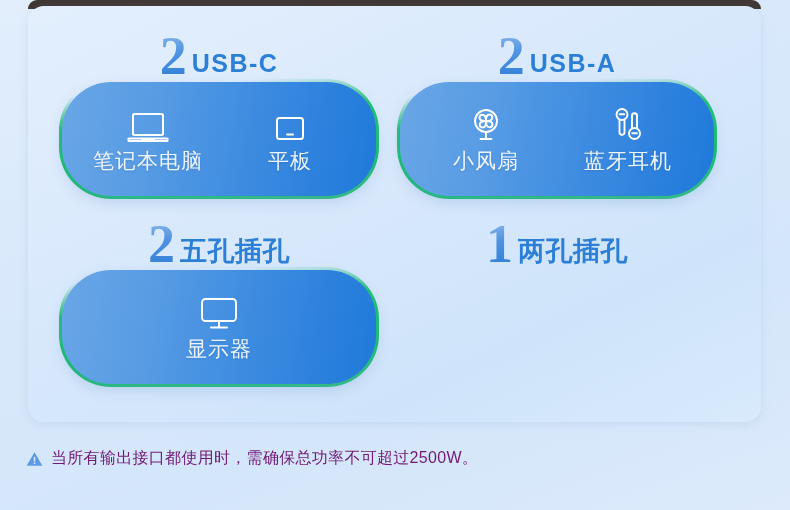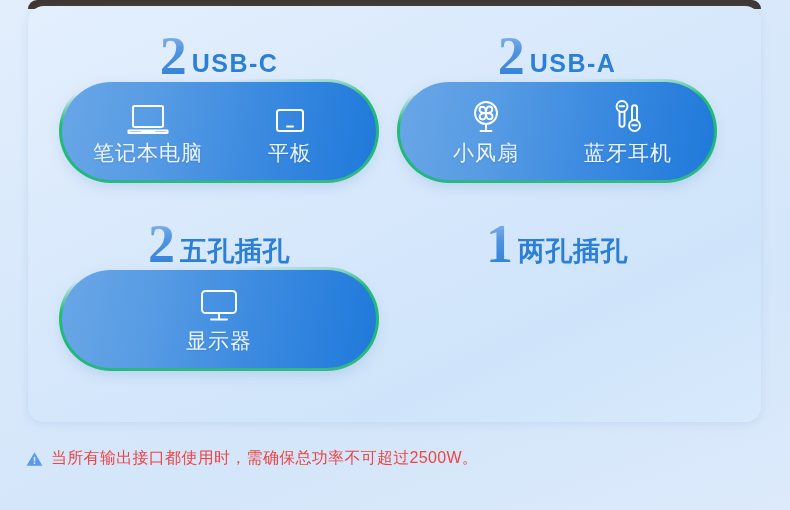--- a/index.html
+++ b/index.html
@@ -42,21 +42,21 @@
     letter-spacing:-1px;
     font-family:"Liberation Serif","DejaVu Serif",serif;
   }
   .htext{
     font-size:27px;font-weight:700;color:#2b7fd6;margin-left:6px;
     letter-spacing:.5px;line-height:34px;
   }
   .htext.latin{font-size:25px;letter-spacing:1.5px;}
 
   .pill{
-    position:relative;width:314px;height:98px;margin:0 auto;
+    position:relative;width:314px;height:114px;margin:0 auto;
     border-radius:49px;
     background:linear-gradient(100deg,#69a6e6 0%,#589ce4 28%,#3b8ae0 62%,#1f79da 100%);
     box-shadow:0 6px 14px rgba(90,140,200,.25);
     display:flex;align-items:center;justify-content:flex-end;
     box-sizing:border-box;
   }
   .pill::before{
     content:"";position:absolute;inset:-3px;border-radius:52px;
     background:linear-gradient(175deg,rgba(34,200,120,0) 0%,rgba(34,200,120,0) 12%,#20c173 34%,#17bf6e 70%,#2ec57c 100%);
     z-index:-1;
@@ -70,21 +70,21 @@
     color:#eef5fd;font-size:21px;letter-spacing:1px;
     text-shadow:0 1px 2px rgba(20,60,120,.18);
     white-space:nowrap;
   }
 
   .footer{
     position:absolute;left:26px;top:448px;display:flex;align-items:center;gap:8px;
   }
   .warn-ico{width:17px;height:16px;display:block;}
   .footer-text{
-    color:#ef4444;font-size:16px;letter-spacing:.3px;white-space:nowrap;
+    color:#701a75;font-size:16px;letter-spacing:.3px;white-space:nowrap;
   }
 </style>
 </head>
 <body>
 
 <div class="top-sliver"></div>
 
 <div class="card">
   <div class="grid">
 

